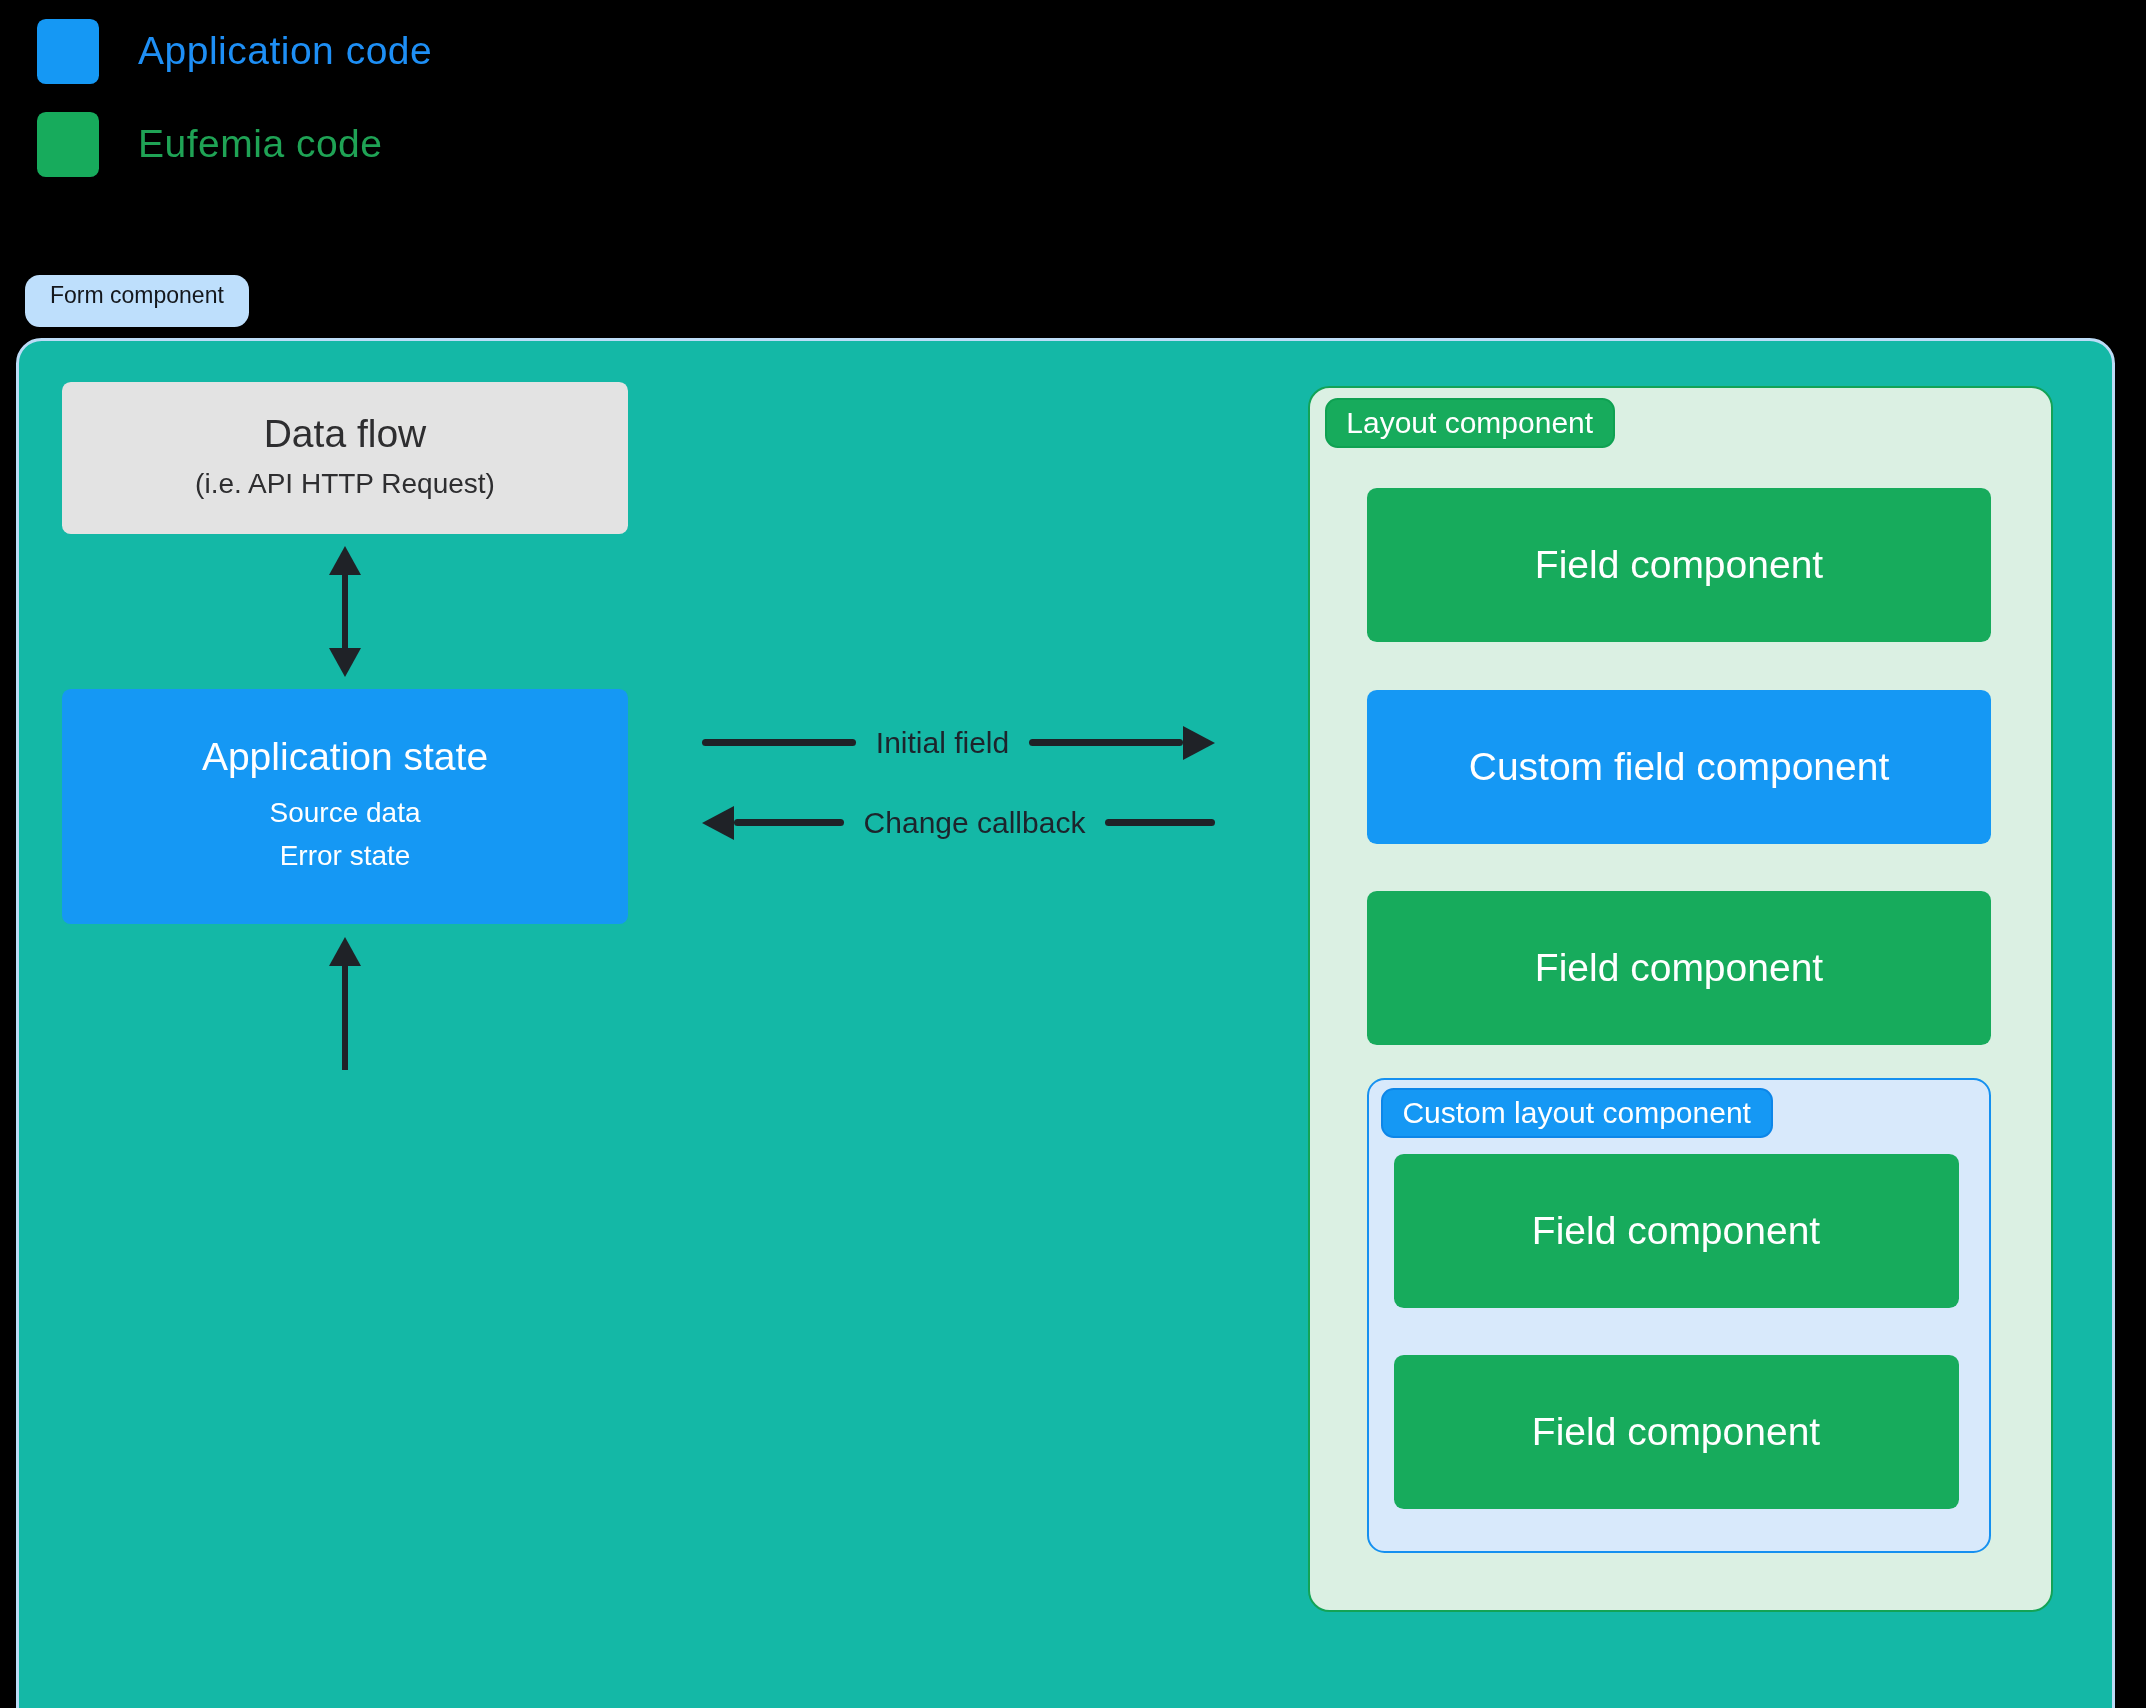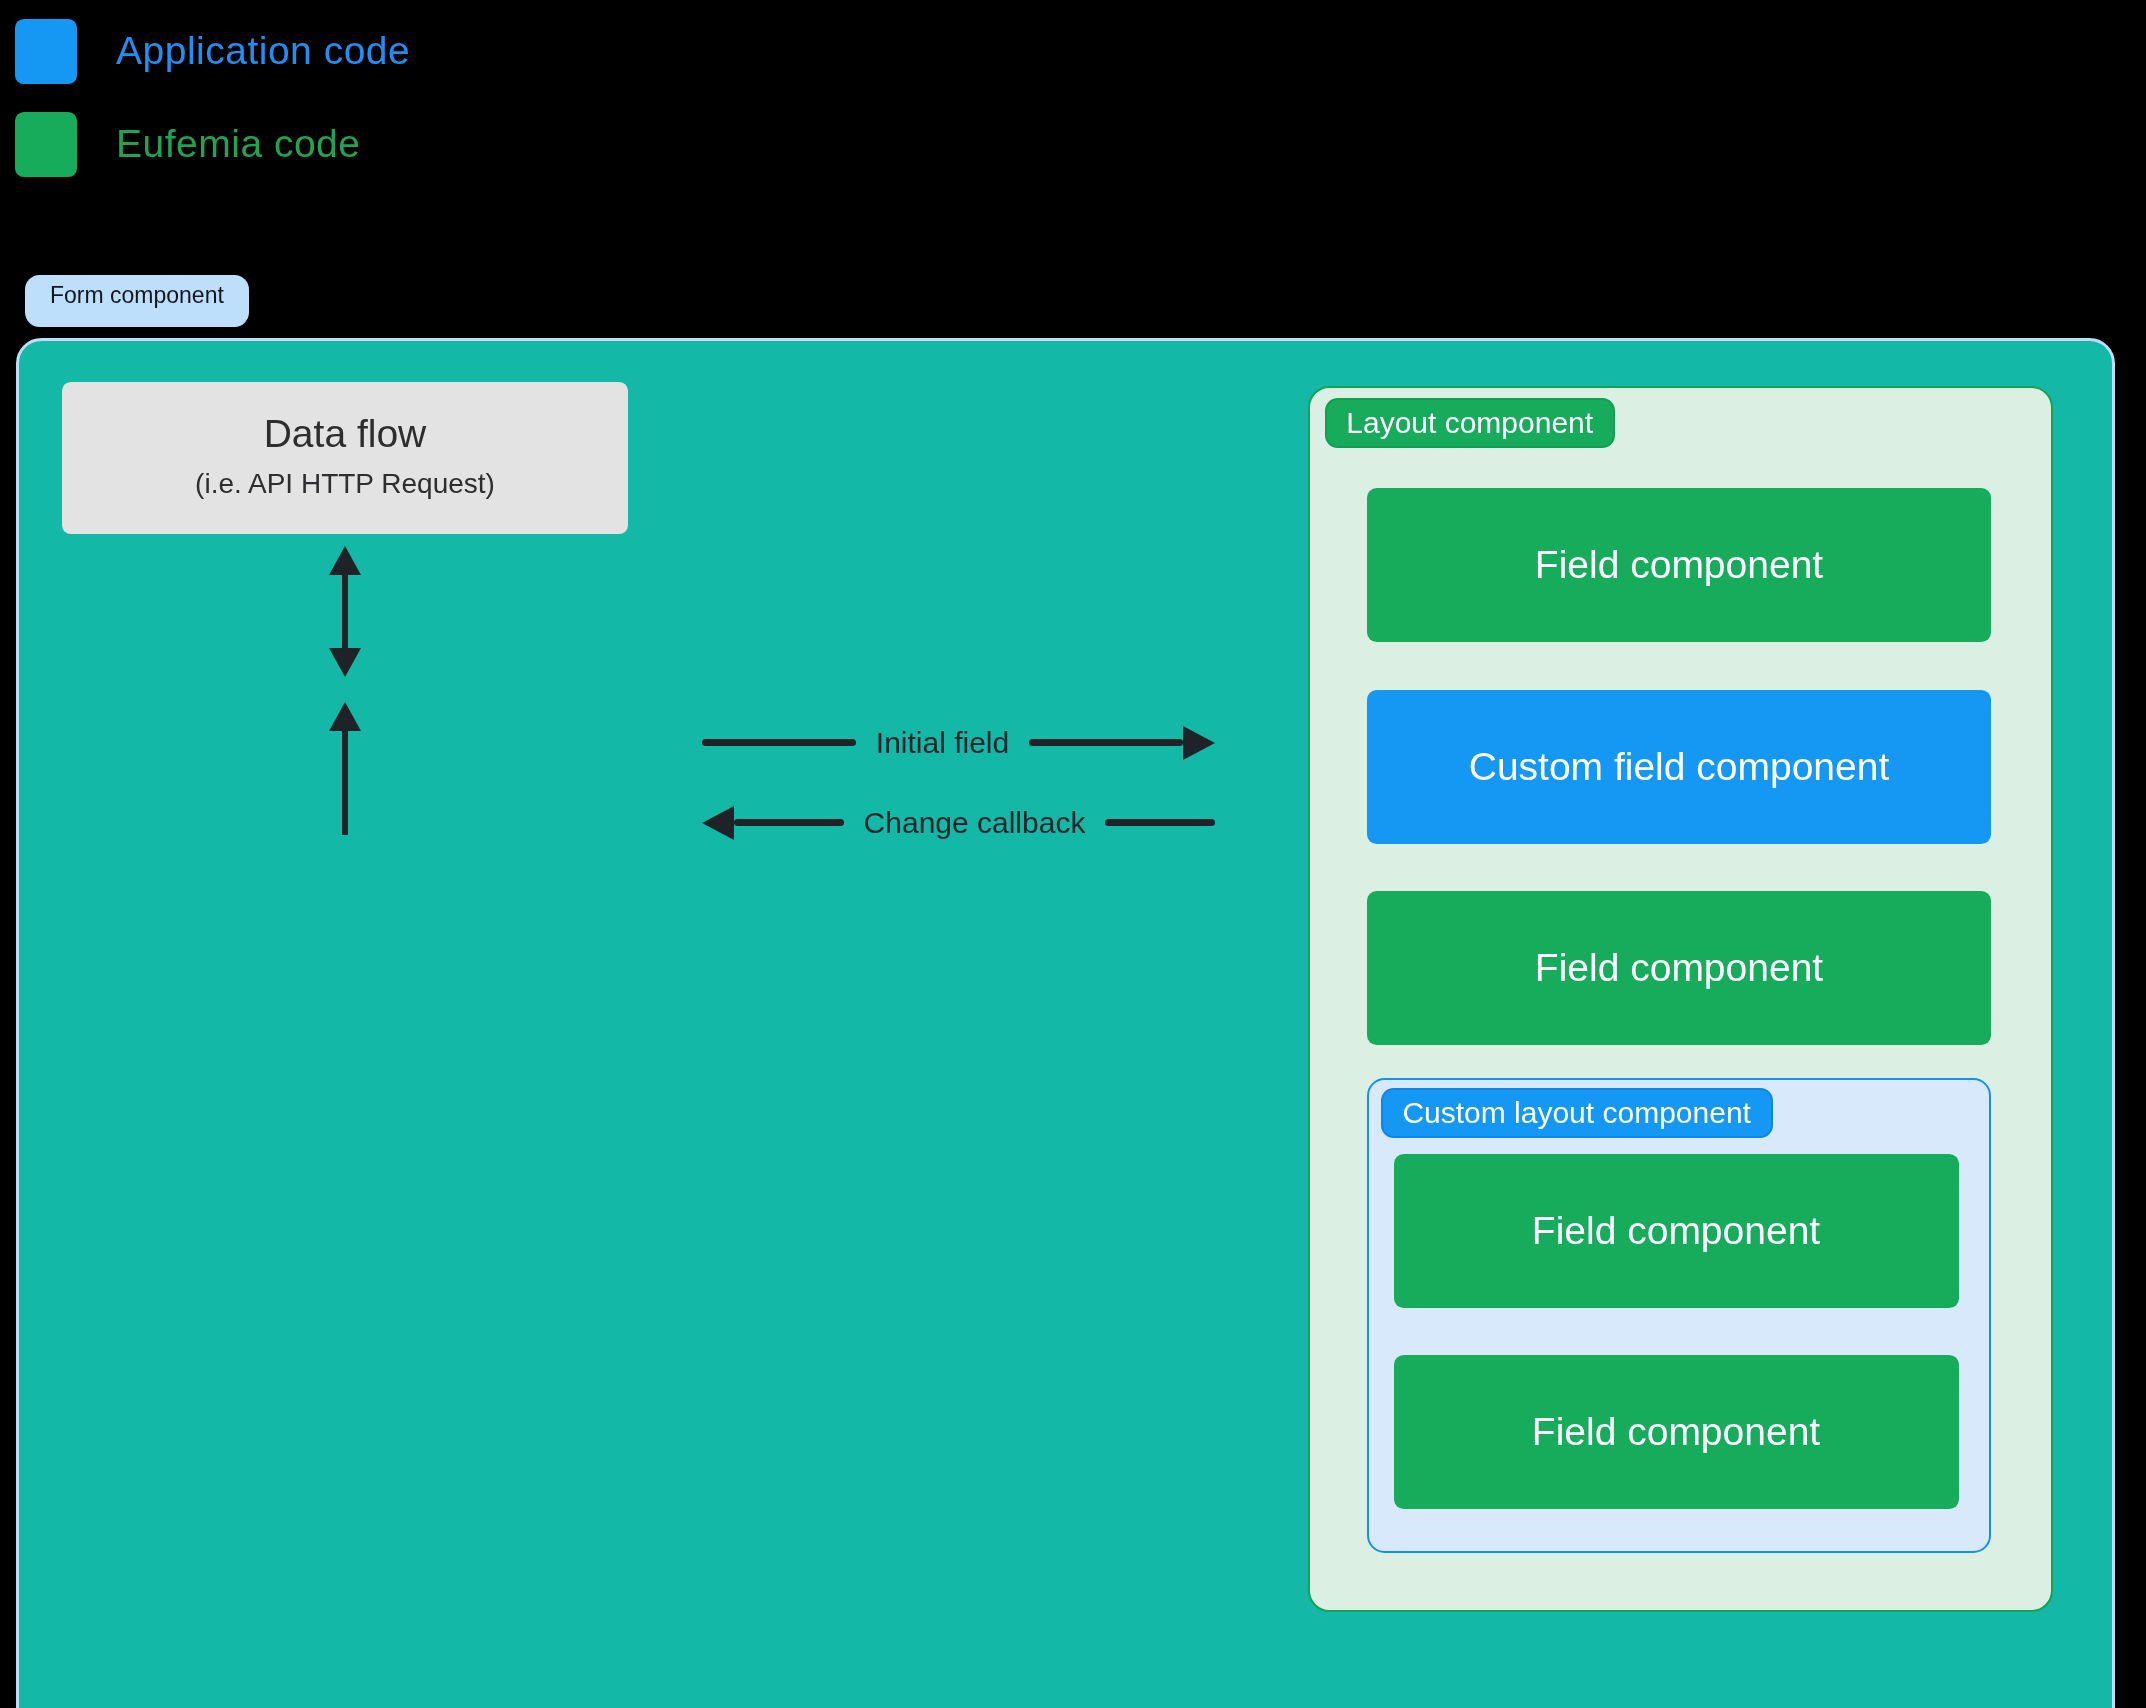--- a/index.html
+++ b/index.html
@@ -1,21 +1,21 @@
 <!DOCTYPE html>
 <html><head>
 <meta charset="utf-8">
 <style>
   html,body{margin:0;padding:0;}
   body{
     width:2147px;height:1708px;background:#000;position:relative;
     font-family:"Liberation Sans","DejaVu Sans",sans-serif;overflow:hidden;
   }
   
-  .legend{position:absolute;left:15px;top:18.6px;display:flex;flex-direction:column;gap:28px;}
+  .legend{position:absolute;left:37px;top:18.6px;display:flex;flex-direction:column;gap:28px;}
   .legend-row{display:flex;align-items:center;}
   .swatch{width:62px;height:65px;border-radius:8.8px;}
   .swatch-blue{background:#1598f4;}
   .swatch-green{background:#17ab5c;}
   .legend-label{font-size:39px;font-weight:500;margin-left:39px;letter-spacing:0.5px;}
   .legend-label.blue{color:#1e8ff5;}
   .legend-label.green{color:#1fa355;}
   
   .form-badge{
     position:absolute;left:24.5px;top:275px;height:52px;box-sizing:border-box;
@@ -105,20 +105,25 @@
     </div>
 
     <div class="v-zone double">
       <div class="v-arrow">
         <div class="tri-up"></div>
         <div class="v-shaft"></div>
         <div class="tri-down"></div>
       </div>
     </div>
 
+    <div class="node box-blue app-state">
+      <div class="node-title">Application state</div>
+      <div class="node-sub">Source data</div>
+      <div class="node-sub">Error state</div>
+    </div>
 
     <div class="v-zone single">
       <div class="v-arrow">
         <div class="tri-up"></div>
         <div class="v-shaft"></div>
       </div>
     </div>
 
   </div>
 

